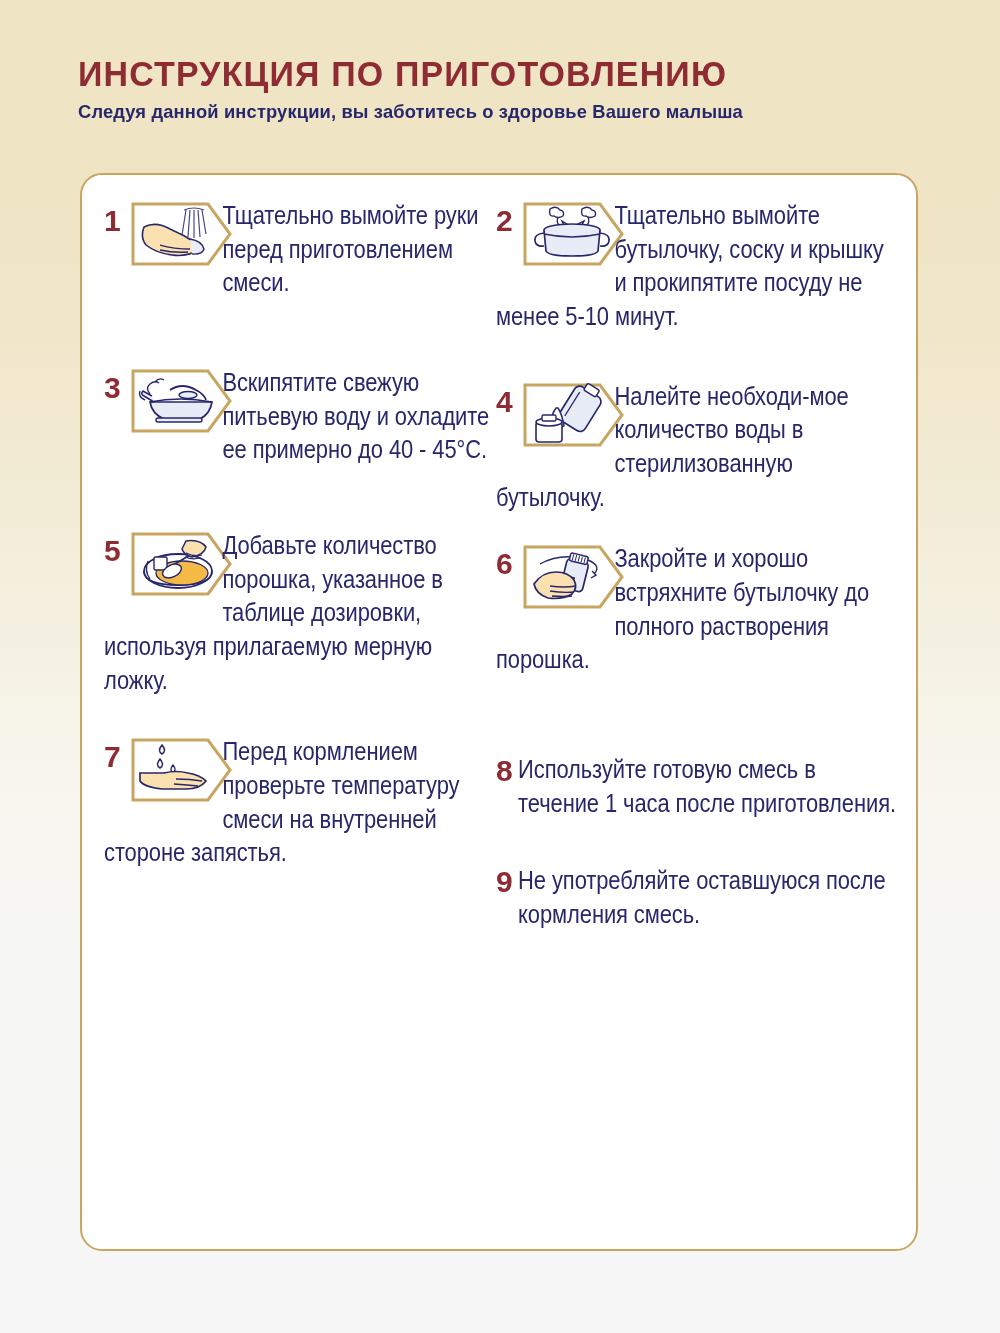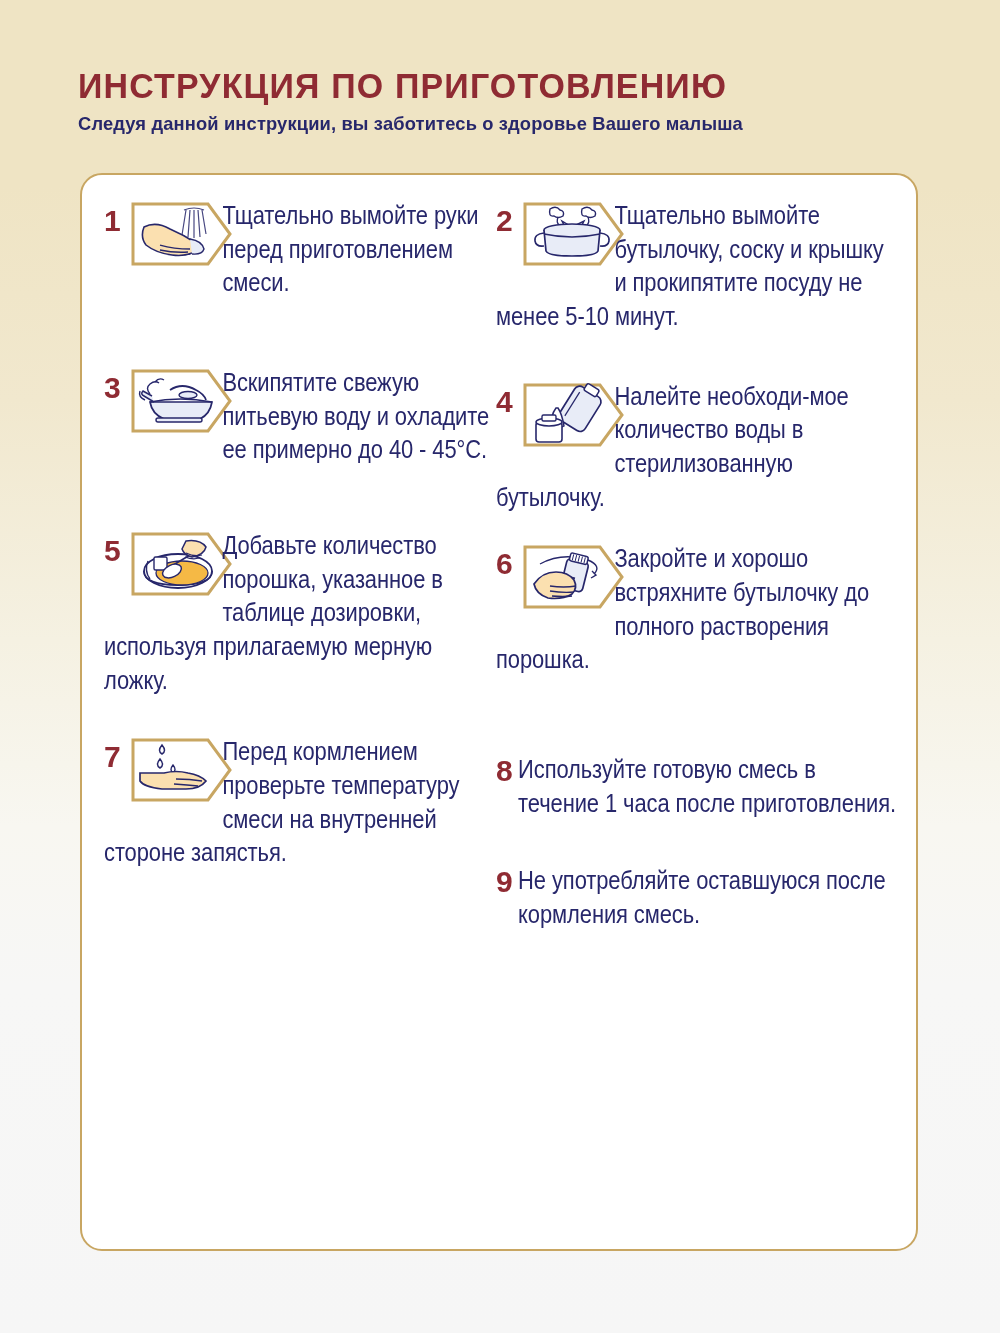--- a/index.html
+++ b/index.html
@@ -19,21 +19,21 @@
         #f7f7f6 74%,
         #f6f6f6 100%);
     overflow: hidden;
     position: relative;
   }
 
   
   .header {
     position: absolute;
     left: 78px;
-    top: 68px;
+    top: 56px;
     width: 860px;
   }
   .title {
     font-family: "Liberation Sans", sans-serif;
     font-size: 35px;
     font-weight: bold;
     letter-spacing: 1.2px;
     color: #8f2b33;
     margin: 0;
     line-height: 1.0;

